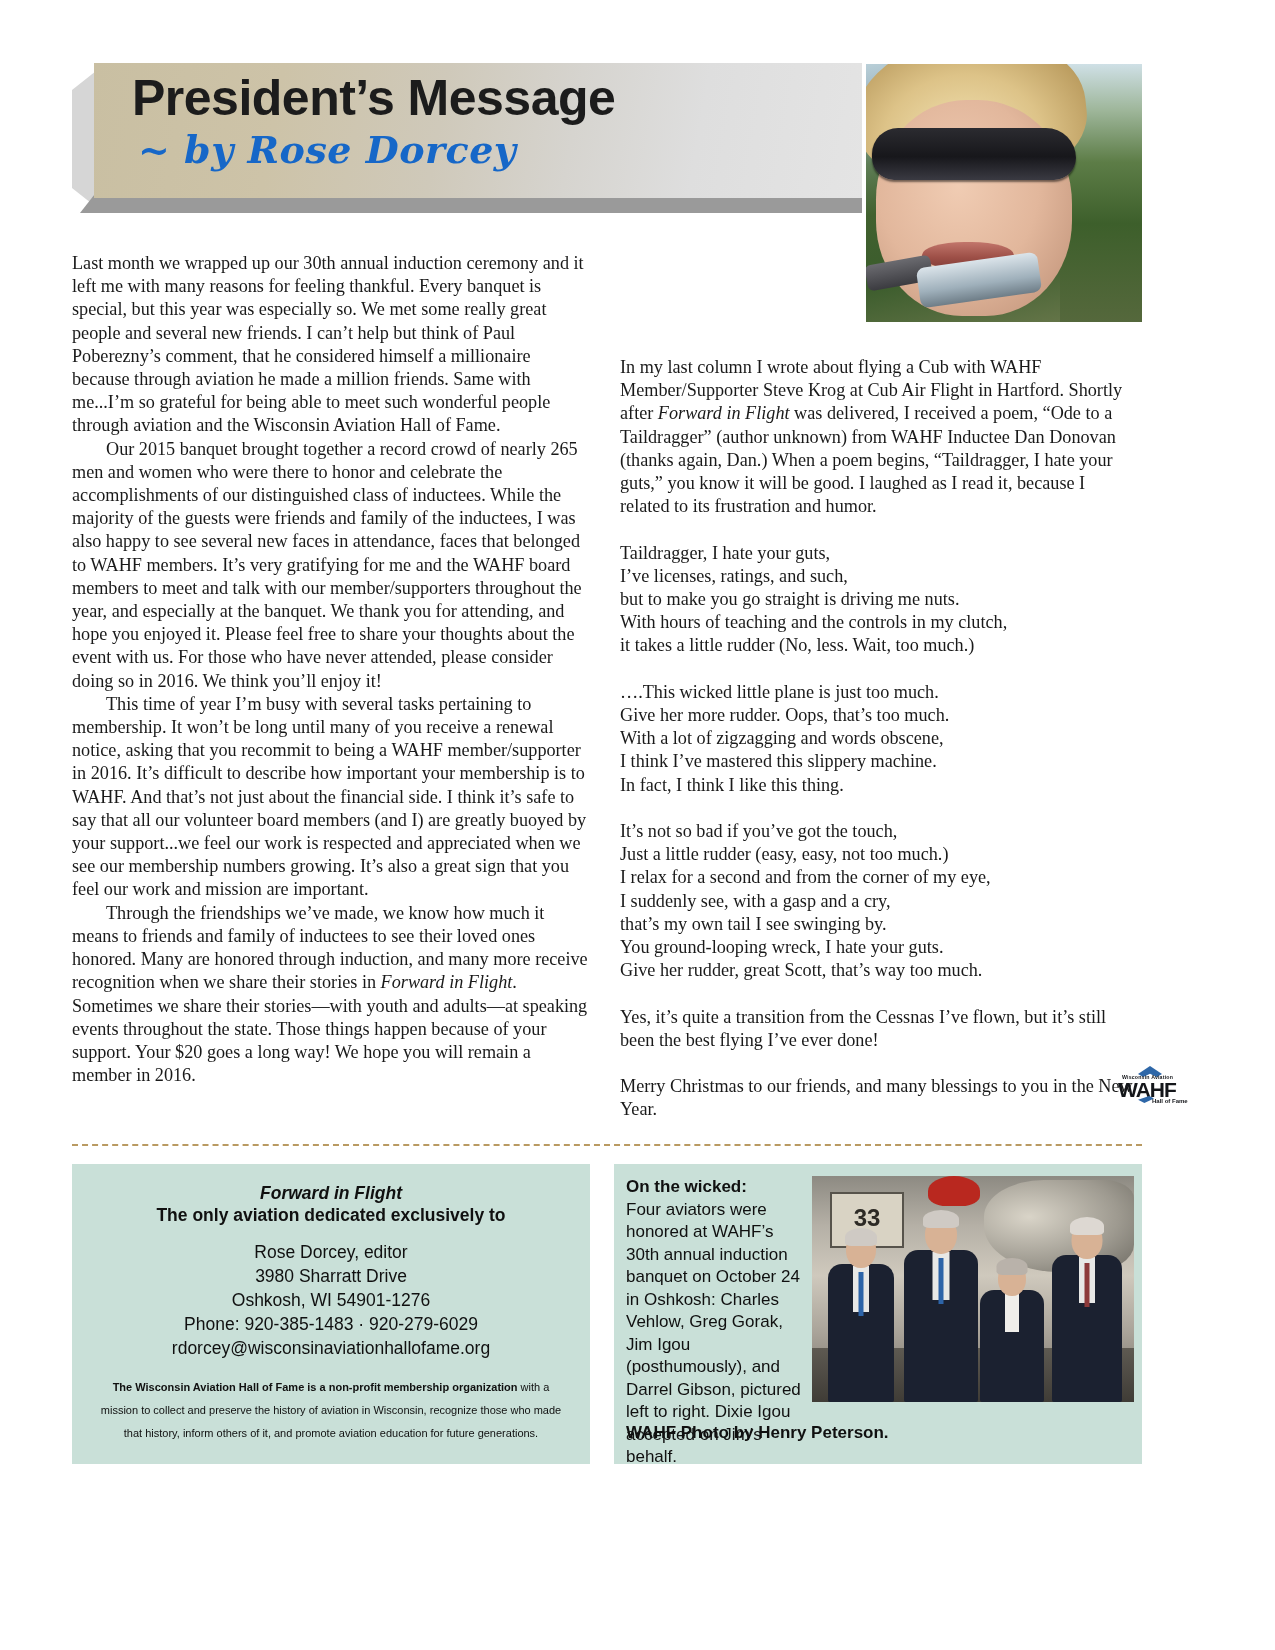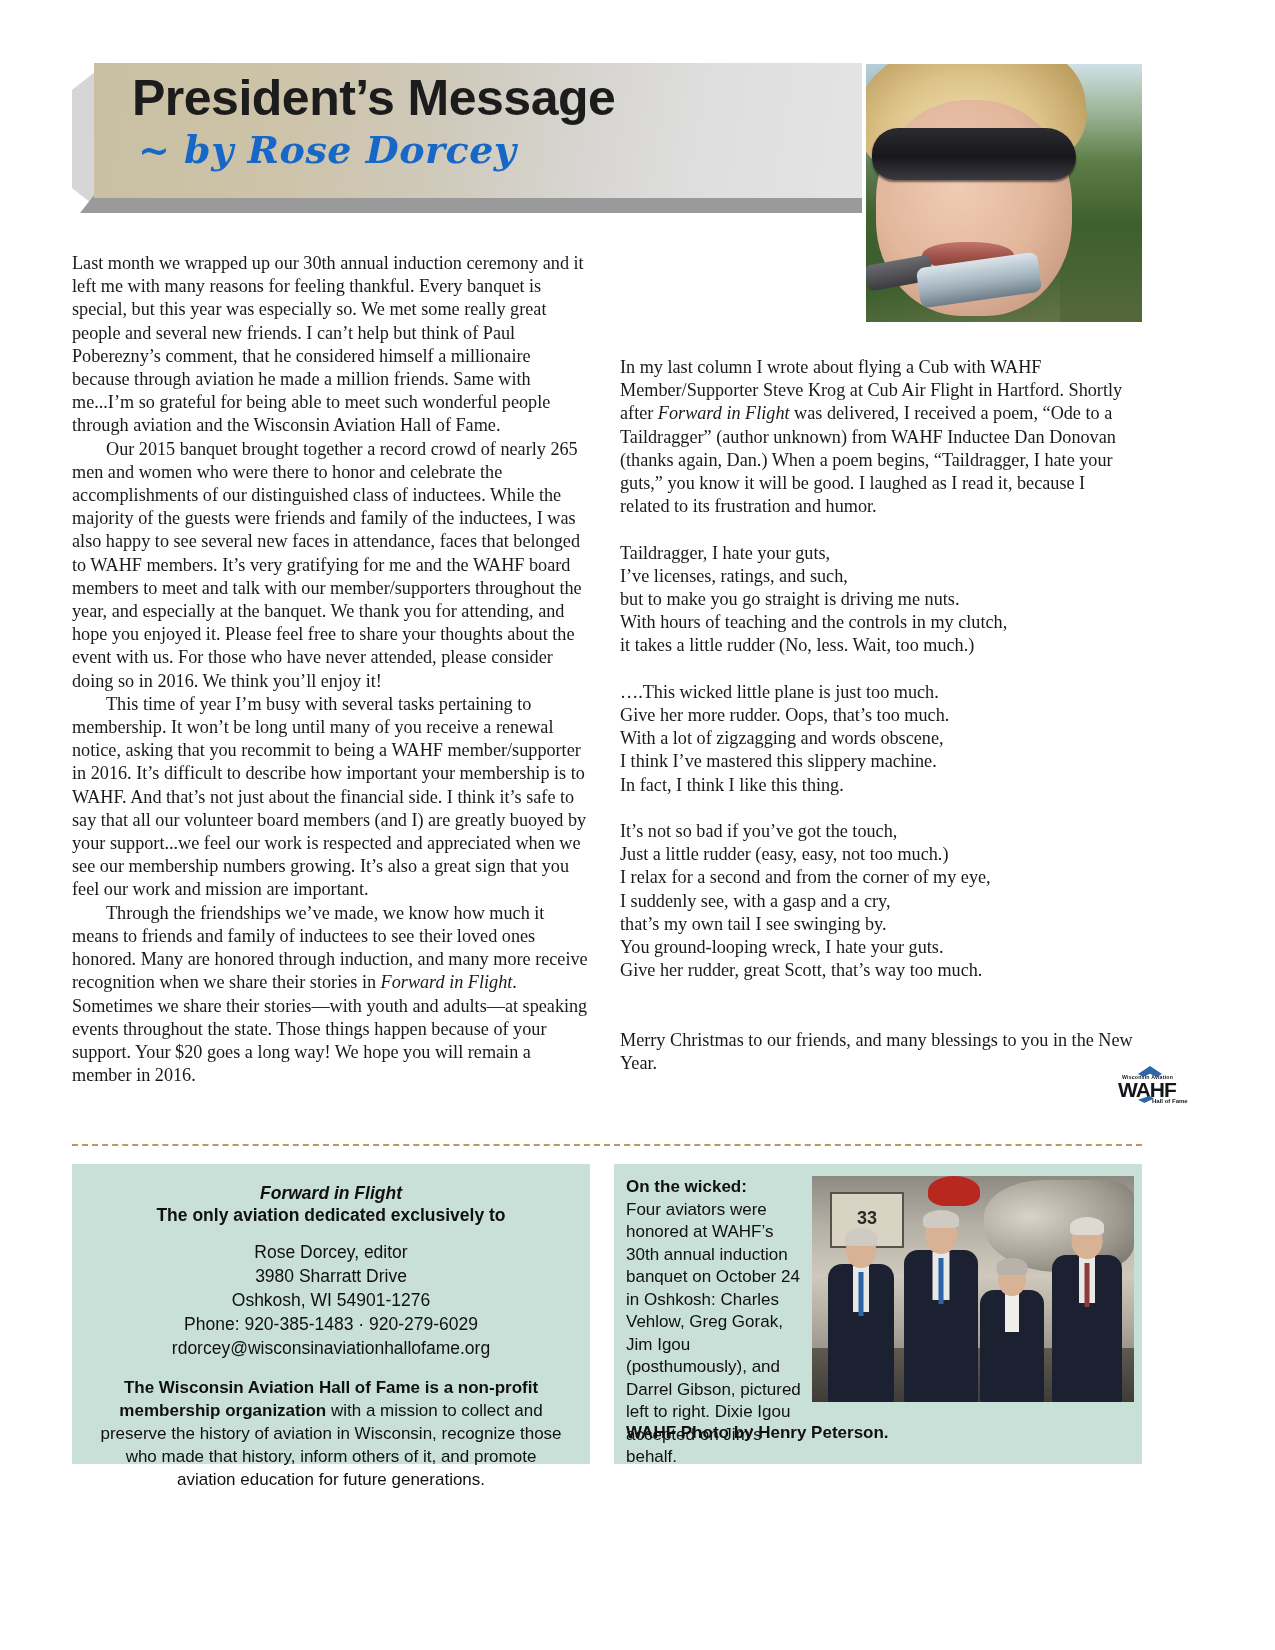--- a/index.html
+++ b/index.html
@@ -258,21 +258,21 @@
     font-size: 17.5px;
     font-weight: bold;
     line-height: 22px;
   }
   #box-left .contact {
     font-size: 17.5px;
     line-height: 24px;
     margin-top: 14px;
   }
   #box-left .mission {
-    font-size: 17px;
+    font-size: 11px;
     line-height: 23px;
     margin-top: 16px;
     text-align: center;
   }
   #box-left .mission b { font-weight: bold; }
 
   #box-right {
     left: 614px;
     top: 1164px;
     width: 528px;
@@ -329,21 +329,21 @@
   }
   #cover-photo .placard {
     position: absolute;
     left: 18px; top: 16px;
     width: 70px; height: 52px;
     background: #d9d3c4;
     border: 2px solid #57534b;
   }
   #cover-photo .placard .num {
     font-family: "Liberation Sans", "DejaVu Sans", sans-serif;
-    font-size: 18px;
+    font-size: 24px;
     font-weight: bold;
     color: #2d2a25;
     text-align: center;
     line-height: 48px;
   }
   #cover-photo .floor {
     position: absolute;
     left: 0; bottom: 0; width: 100%; height: 54px;
     background: linear-gradient(180deg, #5e5a52 0%, #3f3c36 100%);
   }
@@ -458,20 +458,21 @@
 In fact, I think I like this thing.</p>
   <p class="blank"></p>
   <p class="poem">It’s not so bad if you’ve got the touch,
 Just a little rudder (easy, easy, not too much.)
 I relax for a second and from the corner of my eye,
 I suddenly see, with a gasp and a cry,
 that’s my own tail I see swinging by.
 You ground-looping wreck, I hate your guts.
 Give her rudder, great Scott, that’s way too much.</p>
   <p class="blank"></p>
+  <p>Yes, it’s quite a transition from the Cessnas I’ve flown, but it’s still been the best flying I’ve ever done!</p>
   <p class="blank"></p>
   <p>Merry Christmas to our friends, and many blessings to you in the New Year.</p>
 </div>
 
 <div id="wahf-logo">
   <div class="wing"></div>
   <div class="org">Wisconsin Aviation</div>
   <div class="wahf">WAHF</div>
   <div class="swoosh"></div>
   <div class="hof">Hall of Fame</div>

